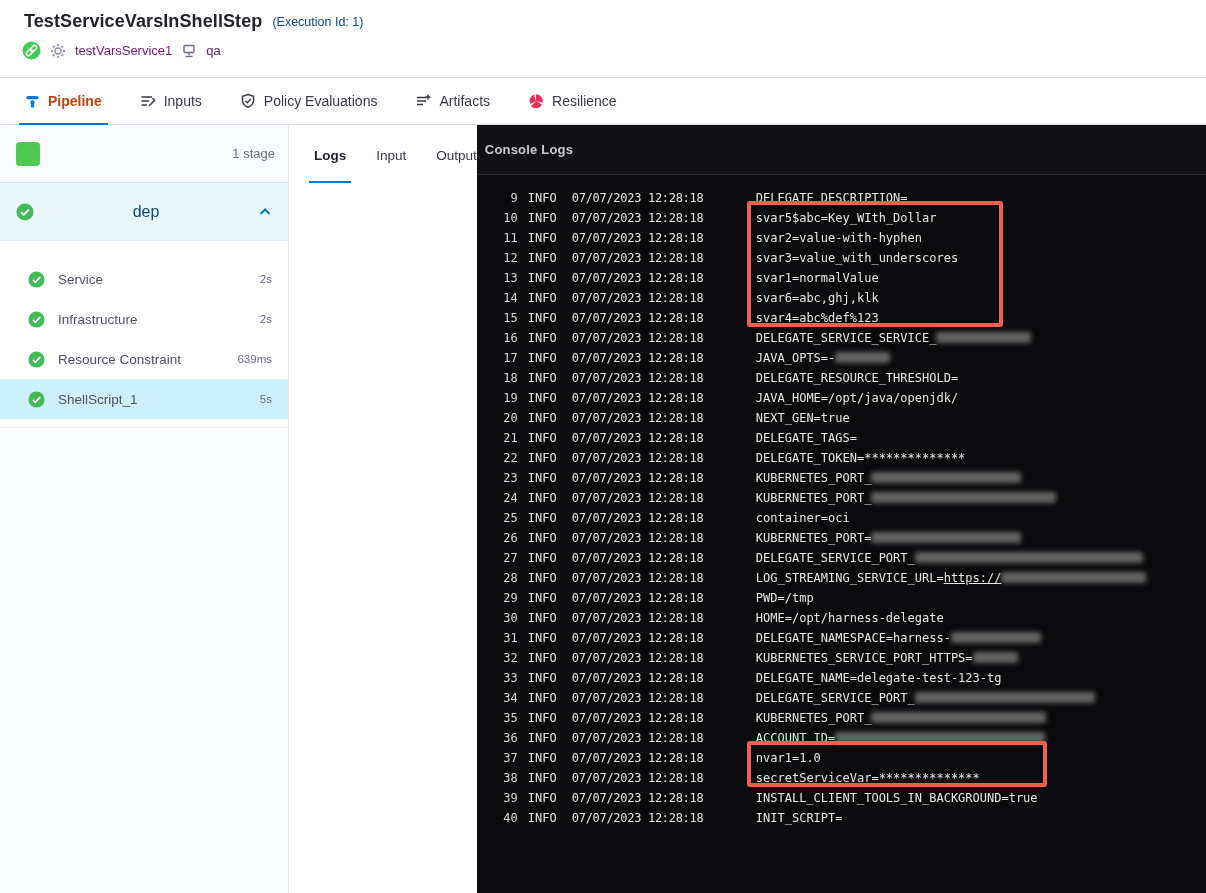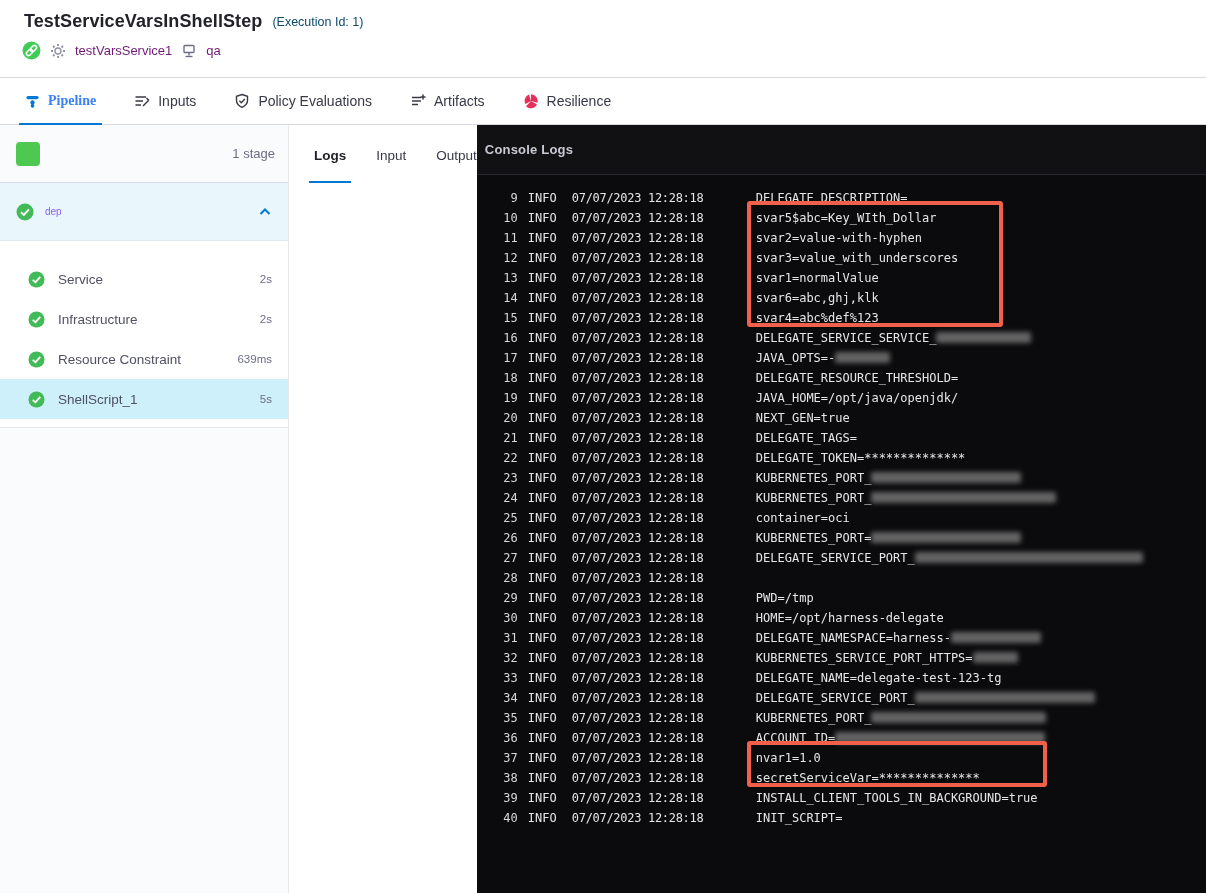--- a/index.html
+++ b/index.html
@@ -15,34 +15,34 @@
   .meta-row{display:flex;align-items:center;gap:9px;padding:9px 0 0 22px;}
   .meta-label{font-size:13px;color:#701a75;}
   .icn{display:inline-flex;align-items:center;justify-content:center;}
 
   
   .nav-tabs{position:absolute;top:78px;left:0;width:100%;height:47px;background:#fff;
             border-bottom:1px solid #d9dae5;box-sizing:border-box;display:flex;
             align-items:stretch;padding-left:25px;gap:38px;}
   .nav-tab{display:flex;align-items:center;gap:8px;font-size:14px;color:#383946;
            position:relative;cursor:pointer;}
-  .nav-tab.active{color:#3b82f6;font-weight:700;font-family:Liberation Serif, serif;}
+  .nav-tab.active{color:#c2410c;font-weight:700;}
   .nav-tab.active::after{content:"";position:absolute;left:-6px;right:-6px;bottom:-1px;
            height:2px;background:#0278d5;}
 
   
   .sidebar{position:absolute;top:125px;left:0;width:289px;bottom:0;background:#fafbfc;
            border-right:1px solid #e8e8ec;box-sizing:border-box;display:flex;flex-direction:column;}
   .stage-header{height:58px;background:#fafbfc;border-bottom:1px solid #d9dae5;display:flex;
            align-items:center;justify-content:space-between;padding:0 13px 0 16px;box-sizing:border-box;}
   .stage-square{width:24px;height:24px;border-radius:4px;background:#4dc952;cursor:pointer;}
   .stage-count{font-size:13px;color:#6b6d85;}
   .stage-row{height:57px;background:#e9f7fd;display:flex;align-items:center;padding:0 16px;
            gap:11px;border-bottom:1px solid #dfeaf2;cursor:pointer;}
-  .stage-name{font-size:10px;color:#8b5cf6;flex:1;}
+  .stage-name{font-size:16px;color:#0c4a6e;flex:1;text-align:center;}
   .steps{background:#fff;padding:18px 0 8px;border-bottom:1px solid #e8e8ec;}
   .step-row{height:40px;display:flex;align-items:center;padding:0 16px 0 28px;gap:13px;cursor:pointer;}
   .step-row.selected{background:#cdf0fb;}
   .step-name{font-size:13.5px;color:#4f5162;flex:1;}
   .step-duration{font-size:11.5px;color:#6b6d85;}
   .sidebar-rest{flex:1;background:#fafbfc;}
 
   
   .console-wrap{position:absolute;top:125px;left:289px;right:0;bottom:0;display:flex;flex-direction:row;}
   .console-tabs{height:60px;background:#fff;display:flex;align-items:stretch;gap:30px;
@@ -257,21 +257,21 @@
           <div class="log-row"><span class="c-num">18</span><span class="c-level">INFO</span><span class="c-ts">07/07/2023 12:28:18</span><span class="c-content">DELEGATE_RESOURCE_THRESHOLD=</span></div>
           <div class="log-row"><span class="c-num">19</span><span class="c-level">INFO</span><span class="c-ts">07/07/2023 12:28:18</span><span class="c-content">JAVA_HOME=/opt/java/openjdk/</span></div>
           <div class="log-row"><span class="c-num">20</span><span class="c-level">INFO</span><span class="c-ts">07/07/2023 12:28:18</span><span class="c-content">NEXT_GEN=true</span></div>
           <div class="log-row"><span class="c-num">21</span><span class="c-level">INFO</span><span class="c-ts">07/07/2023 12:28:18</span><span class="c-content">DELEGATE_TAGS=</span></div>
           <div class="log-row"><span class="c-num">22</span><span class="c-level">INFO</span><span class="c-ts">07/07/2023 12:28:18</span><span class="c-content">DELEGATE_TOKEN=**************</span></div>
           <div class="log-row"><span class="c-num">23</span><span class="c-level">INFO</span><span class="c-ts">07/07/2023 12:28:18</span><span class="c-content">KUBERNETES_PORT_<span class="redact" style="width: 150px;"></span></span></div>
           <div class="log-row"><span class="c-num">24</span><span class="c-level">INFO</span><span class="c-ts">07/07/2023 12:28:18</span><span class="c-content">KUBERNETES_PORT_<span class="redact" style="width: 185px;"></span></span></div>
           <div class="log-row"><span class="c-num">25</span><span class="c-level">INFO</span><span class="c-ts">07/07/2023 12:28:18</span><span class="c-content">container=oci</span></div>
           <div class="log-row"><span class="c-num">26</span><span class="c-level">INFO</span><span class="c-ts">07/07/2023 12:28:18</span><span class="c-content">KUBERNETES_PORT=<span class="redact" style="width: 150px;"></span></span></div>
           <div class="log-row"><span class="c-num">27</span><span class="c-level">INFO</span><span class="c-ts">07/07/2023 12:28:18</span><span class="c-content">DELEGATE_SERVICE_PORT_<span class="redact" style="width: 228px;"></span></span></div>
-          <div class="log-row"><span class="c-num">28</span><span class="c-level">INFO</span><span class="c-ts">07/07/2023 12:28:18</span></div>
+          <div class="log-row"><span class="c-num">28</span><span class="c-level">INFO</span><span class="c-ts">07/07/2023 12:28:18</span><span class="c-content">LOG_STREAMING_SERVICE_URL=<span class="loglink">https://</span><span class="redact" style="width: 145px;"></span></span></div>
           <div class="log-row"><span class="c-num">29</span><span class="c-level">INFO</span><span class="c-ts">07/07/2023 12:28:18</span><span class="c-content">PWD=/tmp</span></div>
           <div class="log-row"><span class="c-num">30</span><span class="c-level">INFO</span><span class="c-ts">07/07/2023 12:28:18</span><span class="c-content">HOME=/opt/harness-delegate</span></div>
           <div class="log-row"><span class="c-num">31</span><span class="c-level">INFO</span><span class="c-ts">07/07/2023 12:28:18</span><span class="c-content">DELEGATE_NAMESPACE=harness-<span class="redact" style="width: 90px;"></span></span></div>
           <div class="log-row"><span class="c-num">32</span><span class="c-level">INFO</span><span class="c-ts">07/07/2023 12:28:18</span><span class="c-content">KUBERNETES_SERVICE_PORT_HTTPS=<span class="redact" style="width: 45px;"></span></span></div>
           <div class="log-row"><span class="c-num">33</span><span class="c-level">INFO</span><span class="c-ts">07/07/2023 12:28:18</span><span class="c-content">DELEGATE_NAME=delegate-test-123-tg</span></div>
           <div class="log-row"><span class="c-num">34</span><span class="c-level">INFO</span><span class="c-ts">07/07/2023 12:28:18</span><span class="c-content">DELEGATE_SERVICE_PORT_<span class="redact" style="width: 180px;"></span></span></div>
           <div class="log-row"><span class="c-num">35</span><span class="c-level">INFO</span><span class="c-ts">07/07/2023 12:28:18</span><span class="c-content">KUBERNETES_PORT_<span class="redact" style="width: 175px;"></span></span></div>
           <div class="log-row"><span class="c-num">36</span><span class="c-level">INFO</span><span class="c-ts">07/07/2023 12:28:18</span><span class="c-content">ACCOUNT_ID=<span class="redact" style="width: 210px;"></span></span></div>
           <div class="log-row"><span class="c-num">37</span><span class="c-level">INFO</span><span class="c-ts">07/07/2023 12:28:18</span><span class="c-content">nvar1=1.0</span></div>
           <div class="log-row"><span class="c-num">38</span><span class="c-level">INFO</span><span class="c-ts">07/07/2023 12:28:18</span><span class="c-content">secretServiceVar=**************</span></div>

